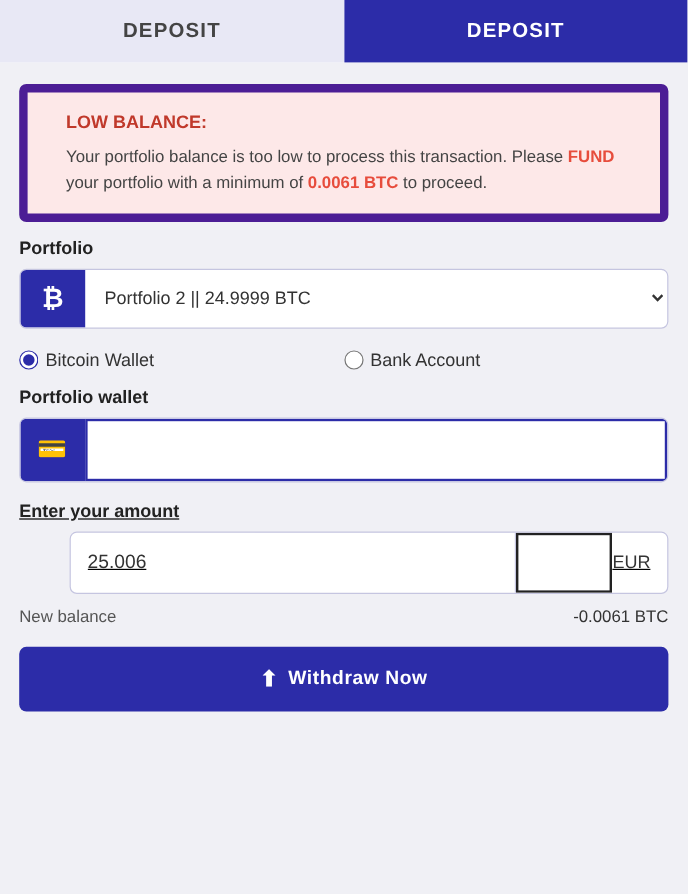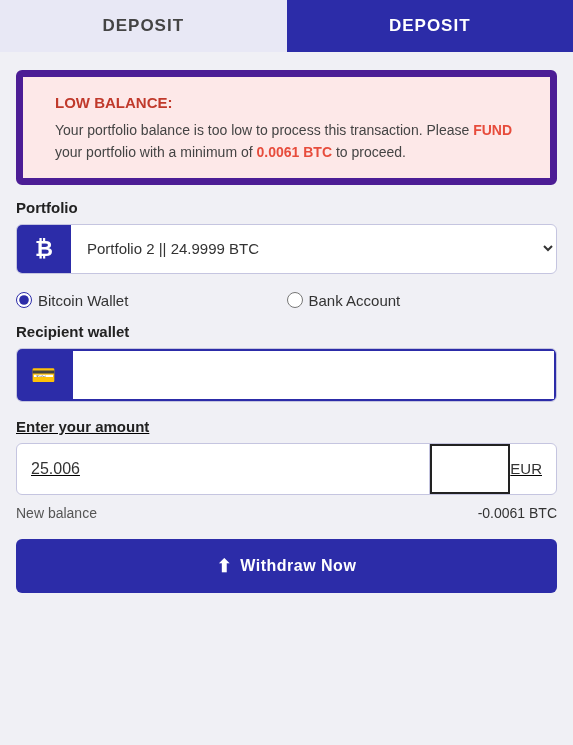--- a/index.html
+++ b/index.html
@@ -183,20 +183,21 @@
       text-decoration: underline;
     }
     .amount-row {
       display: flex;
       gap: 0;
       background: #fff;
       border: 1.5px solid #c5c5e0;
       border-radius: 6px;
       overflow: hidden;
       margin-top: 8px;
+      margin-left: 42px;
     }
     .amount-input {
       flex: 1;
       border: none;
       background: transparent;
       font-size: 16px;
       color: #333;
       padding: 0 14px;
       height: 50px;
       outline: none;
@@ -297,21 +298,21 @@
       <input type="radio" name="payment_type" checked="" style="">
       <span>Bitcoin Wallet</span>
     </label>
     <label class="radio-option">
       <input type="radio" name="payment_type" style="">
       <span>Bank Account</span>
     </label>
   </div>
 
   <div class="recipient-section">
-    <div class="section-label">Recipient wallet</div>
+    <div class="section-label">Portfolio wallet</div>
     <div class="recipient-input-wrapper">
       <div class="recipient-icon-box">
         <span class="wallet-icon">💳</span>
       </div>
       <input class="recipient-input recipient-input-highlight" type="text" placeholder="" style="">
     </div>
   </div>
 
   <div class="amount-section">
     <div class="section-label">Enter your amount</div>

